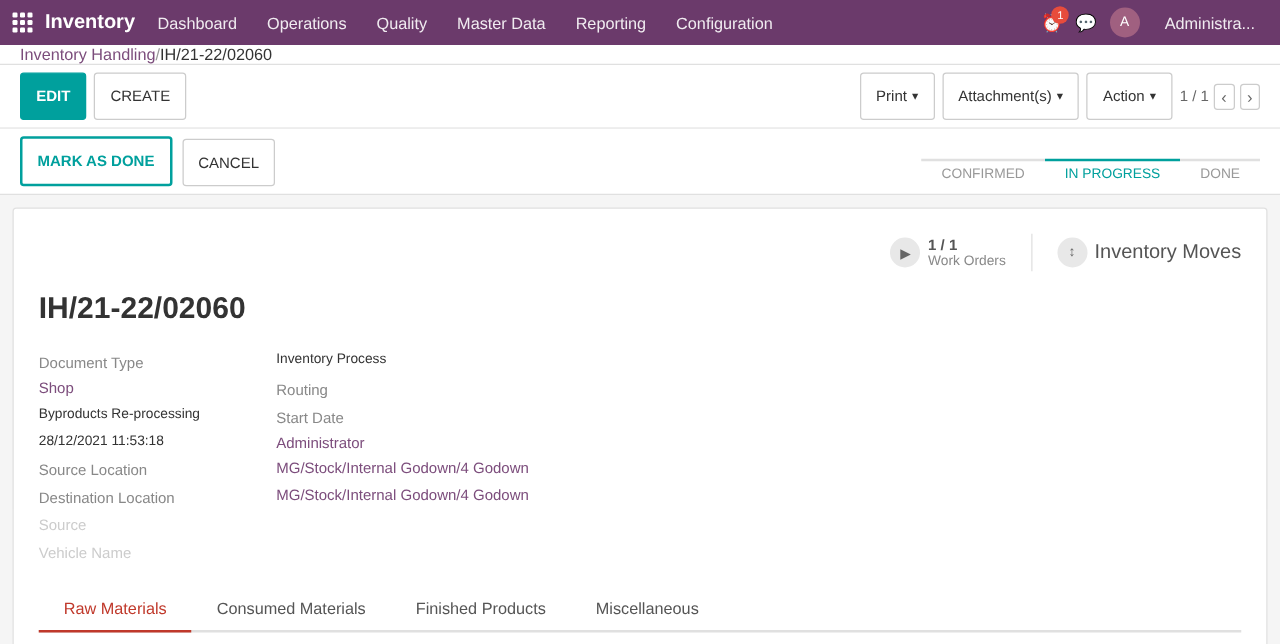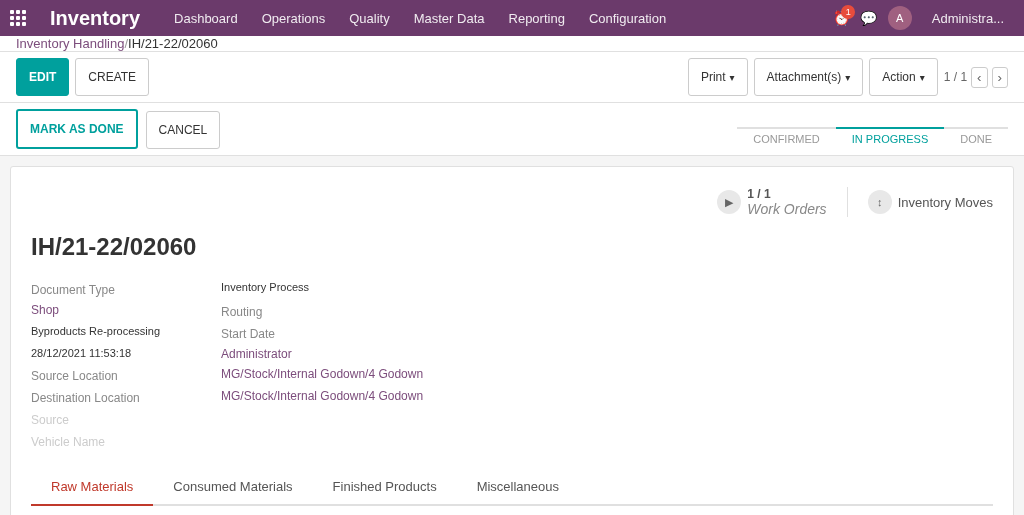--- a/index.html
+++ b/index.html
@@ -10,25 +10,25 @@
       background: #6b3a6b;
       color: white;
       height: 36px;
       display: flex;
       align-items: center;
       padding: 0 10px;
     }
     .navbar-brand {
       display: flex;
       align-items: center;
-      gap: 24px;
-      font-size: 20px;
+      gap: 10px;
+      font-size: 16px;
       font-weight: bold;
       color: white;
-      margin-right: 24px;
+      margin-right: 8px;
     }
     .navbar-menu {
       display: flex;
       gap: 4px;
       flex: 1;
     }
     .navbar-item {
       color: rgba(255,255,255,0.9);
       padding: 4px 10px;
       cursor: pointer;
@@ -327,27 +327,27 @@
 </div>
 
 <div class="main-content">
   <div class="content-area">
 
     <div class="work-orders-bar">
       <div class="wo-item">
         <div class="wo-icon">▶</div>
         <div>
           <div style="font-weight:bold; font-size:12px;">1 / 1</div>
-          <div style="font-size:14px; color:#888;font-style:italic;">Work Orders</div>
+          <div style="font-size:11px; color:#888;">Work Orders</div>
         </div>
       </div>
       <div class="wo-divider"></div>
       <div class="wo-item">
         <div class="wo-icon">↕</div>
-        <div style="font-size:13px;">Inventory Moves</div>
+        <div style="font-size:16px;">Inventory Moves</div>
       </div>
     </div>
 
     <div class="doc-title">IH/21-22/02060</div>
 
     <div class="form-grid">
       <span class="field-label">Document Type</span>
       <span class="field-value">Inventory Process</span>
 
       <span class="field-link">Shop</span>

